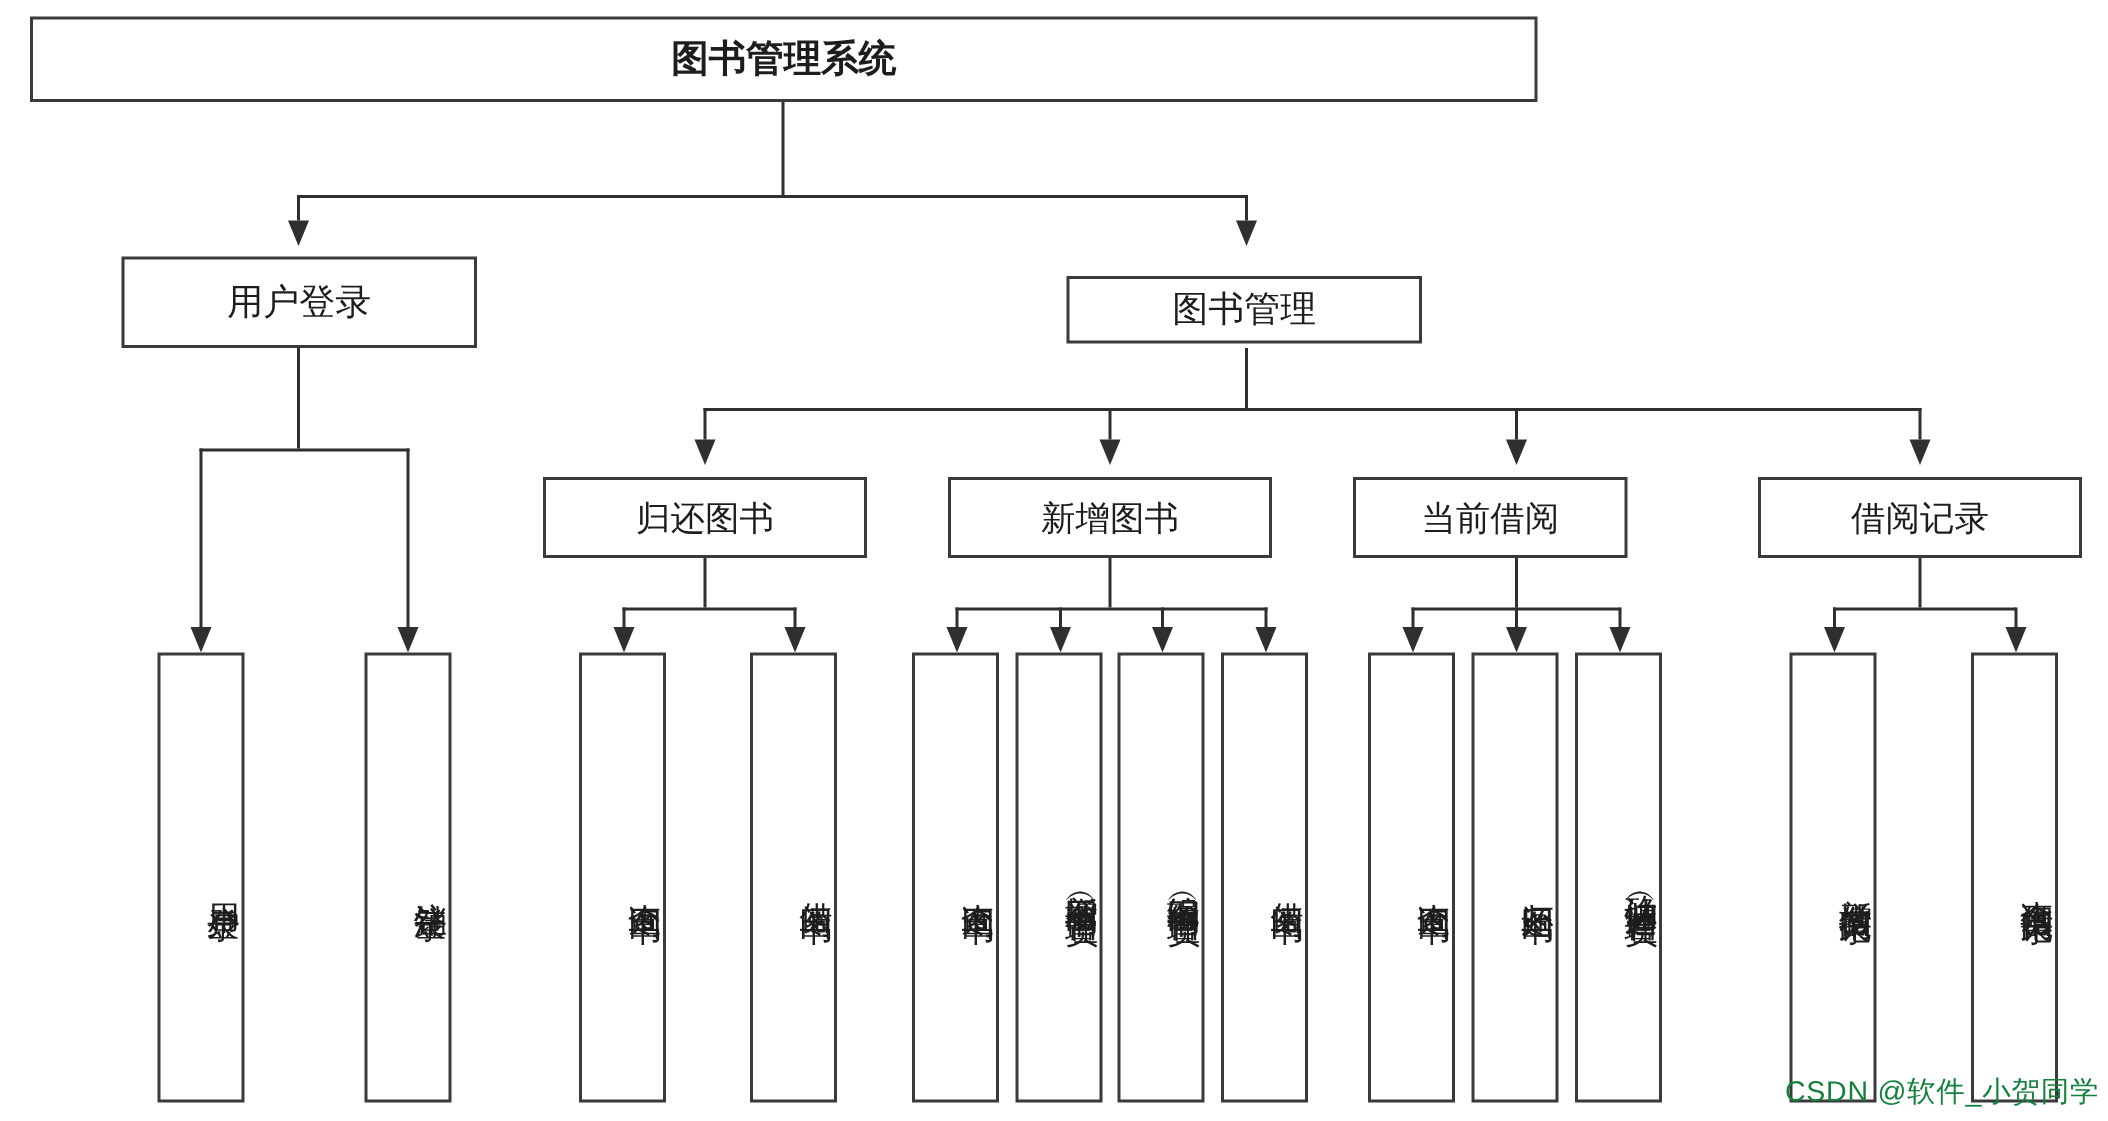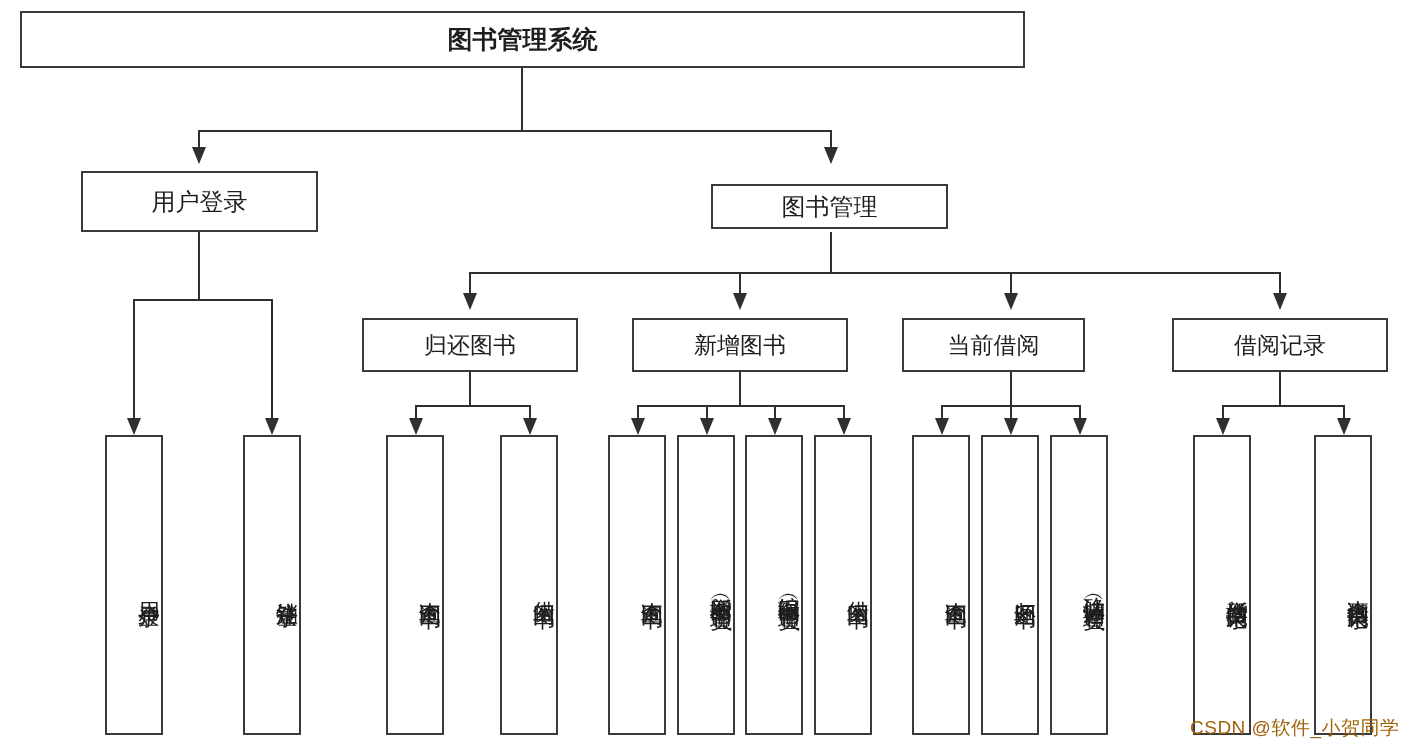--- a/index.html
+++ b/index.html
@@ -68,21 +68,21 @@
     height: 0;
     border-left: 7px solid transparent;
     border-right: 7px solid transparent;
     border-top: 17px solid #2f2f2f;
   }
 
   
   .watermark {
     position: absolute;
     font-size: 19px;
-    color: #a16207;
+    color: #15803d;
     white-space: nowrap;
     pointer-events: none;
     letter-spacing: 0.5px;
   }
 </style>
 </head>
 <body>
 
 <div id="canvas">
 

